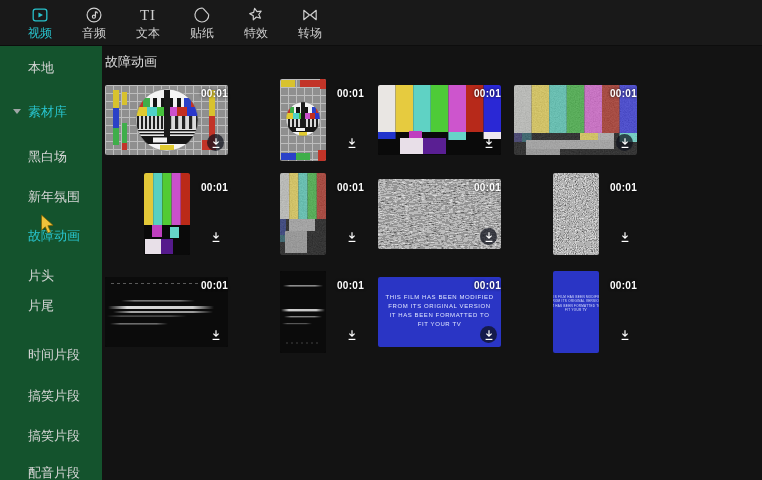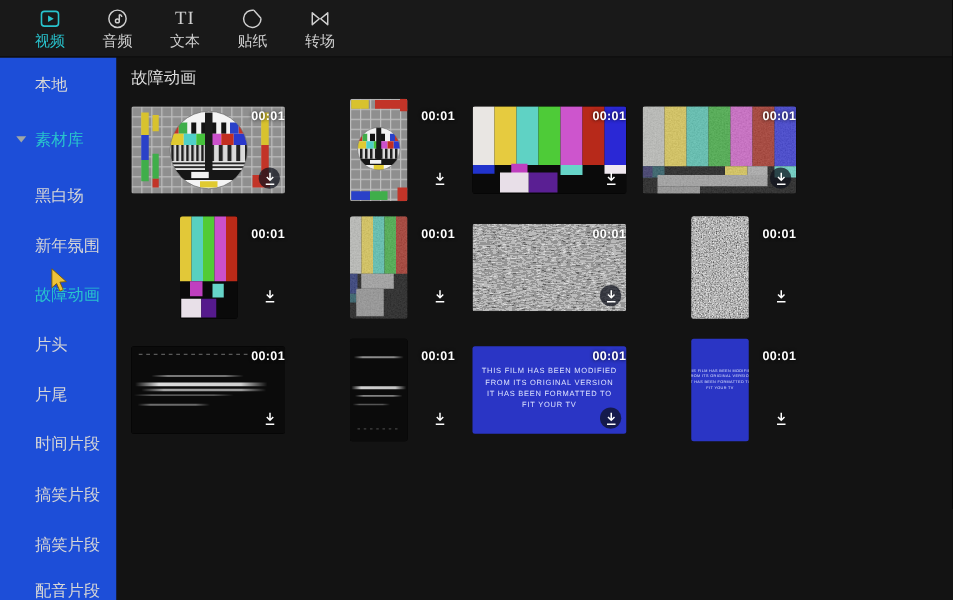--- a/index.html
+++ b/index.html
@@ -13,21 +13,21 @@
   .tab { width:54px; height:45px; display:flex; flex-direction:column; align-items:center;
          justify-content:center; gap:1px; color:#cfcfcf; cursor:pointer; }
   .tab .ticon { width:20px; height:20px; display:block; }
   .tab .ticon svg { width:20px; height:20px; display:block; }
   .tab .tlabel { font-size:12px; line-height:14px;text-align:right; }
   .tab.active { color:#28c3cd; }
   .ti-glyph { font-family:"Liberation Serif","DejaVu Serif",serif; font-size:15px; line-height:20px;
               font-weight:400; letter-spacing:1px; }
 
   
-  .sidebar { position:absolute; top:45px; left:0; width:93px; bottom:0; background:#1d4ed8; z-index:4; }
+  .sidebar { position:absolute; top:45px; left:0; width:93px; bottom:0; background:#14532d; z-index:4;padding-left:9px; }
   .side-item { position:absolute; left:28px; height:16px; color:#d6d6d6; font-size:13px;
                line-height:16px; white-space:nowrap; cursor:pointer; }
   .side-item.active { color:#28c3cd; }
   .caret { position:absolute; left:-15px; top:5px; width:0; height:0;
            border-left:4px solid transparent; border-right:4px solid transparent;
            border-top:5px solid #9fa6a6; }
 
   
   .content { position:absolute; top:45px; left:93px; right:0; bottom:0; background:#131313; }
   .content-title { position:absolute; left:12px; top:8px; font-size:13px; color:#dcdcdc; }
@@ -149,20 +149,28 @@
       <div class="tab">
         <span class="ticon">
           <svg viewBox="0 0 22 22" fill="none" stroke="currentColor" stroke-width="1.3">
             <path d="M12.2 3.6a7.6 7.6 0 1 0 6.2 6.9"></path>
             <path d="M12.2 3.6l6.2 6.9"></path>
           </svg>
         </span>
         <span class="tlabel">贴纸</span>
       </div>
 
+      <div class="tab">
+        <span class="ticon">
+          <svg viewBox="0 0 22 22" fill="none" stroke="currentColor" stroke-width="1.3" stroke-linejoin="round">
+            <path d="M11 3.6l1.9 4 4.5.5-3.3 3 .9 4.4-4-2.2-4 2.2.9-4.4-3.3-3 4.5-.5z" transform="rotate(-12 11 11)"></path>
+          </svg>
+        </span>
+        <span class="tlabel">特效</span>
+      </div>
 
       <div class="tab">
         <span class="ticon">
           <svg viewBox="0 0 22 22" fill="none" stroke="currentColor" stroke-width="1.3" stroke-linejoin="round">
             <path d="M4.2 5.8v10.4l6.2-5.2zM17.8 5.8v10.4l-6.2-5.2z"></path>
           </svg>
         </span>
         <span class="tlabel">转场</span>
       </div>
 
@@ -174,21 +182,21 @@
   <div class="sidebar">
     <div class="side-item" style="top:15px"><span>本地</span></div>
     <div class="side-item active" style="top:59px">
       <span class="caret"></span>
       <span>素材库</span>
     </div>
     <div class="side-item" style="top:104px"><span>黑白场</span></div>
     <div class="side-item" style="top:144px"><span>新年氛围</span></div>
     <div class="side-item active" style="top:183px"><span>故障动画</span></div>
     <div class="side-item" style="top:223px"><span>片头</span></div>
-    <div class="side-item" style="top:263px"><span>片尾</span></div>
+    <div class="side-item" style="top:253px"><span>片尾</span></div>
     <div class="side-item" style="top:302px"><span>时间片段</span></div>
     <div class="side-item" style="top:343px"><span>搞笑片段</span></div>
     <div class="side-item" style="top:383px"><span>搞笑片段</span></div>
     <div class="side-item" style="top:420px"><span>配音片段</span></div>
   </div>
 
   <div class="content">
     <div class="content-title">故障动画</div>
 
     <div class="cell" style="left:12px; top:40px">

